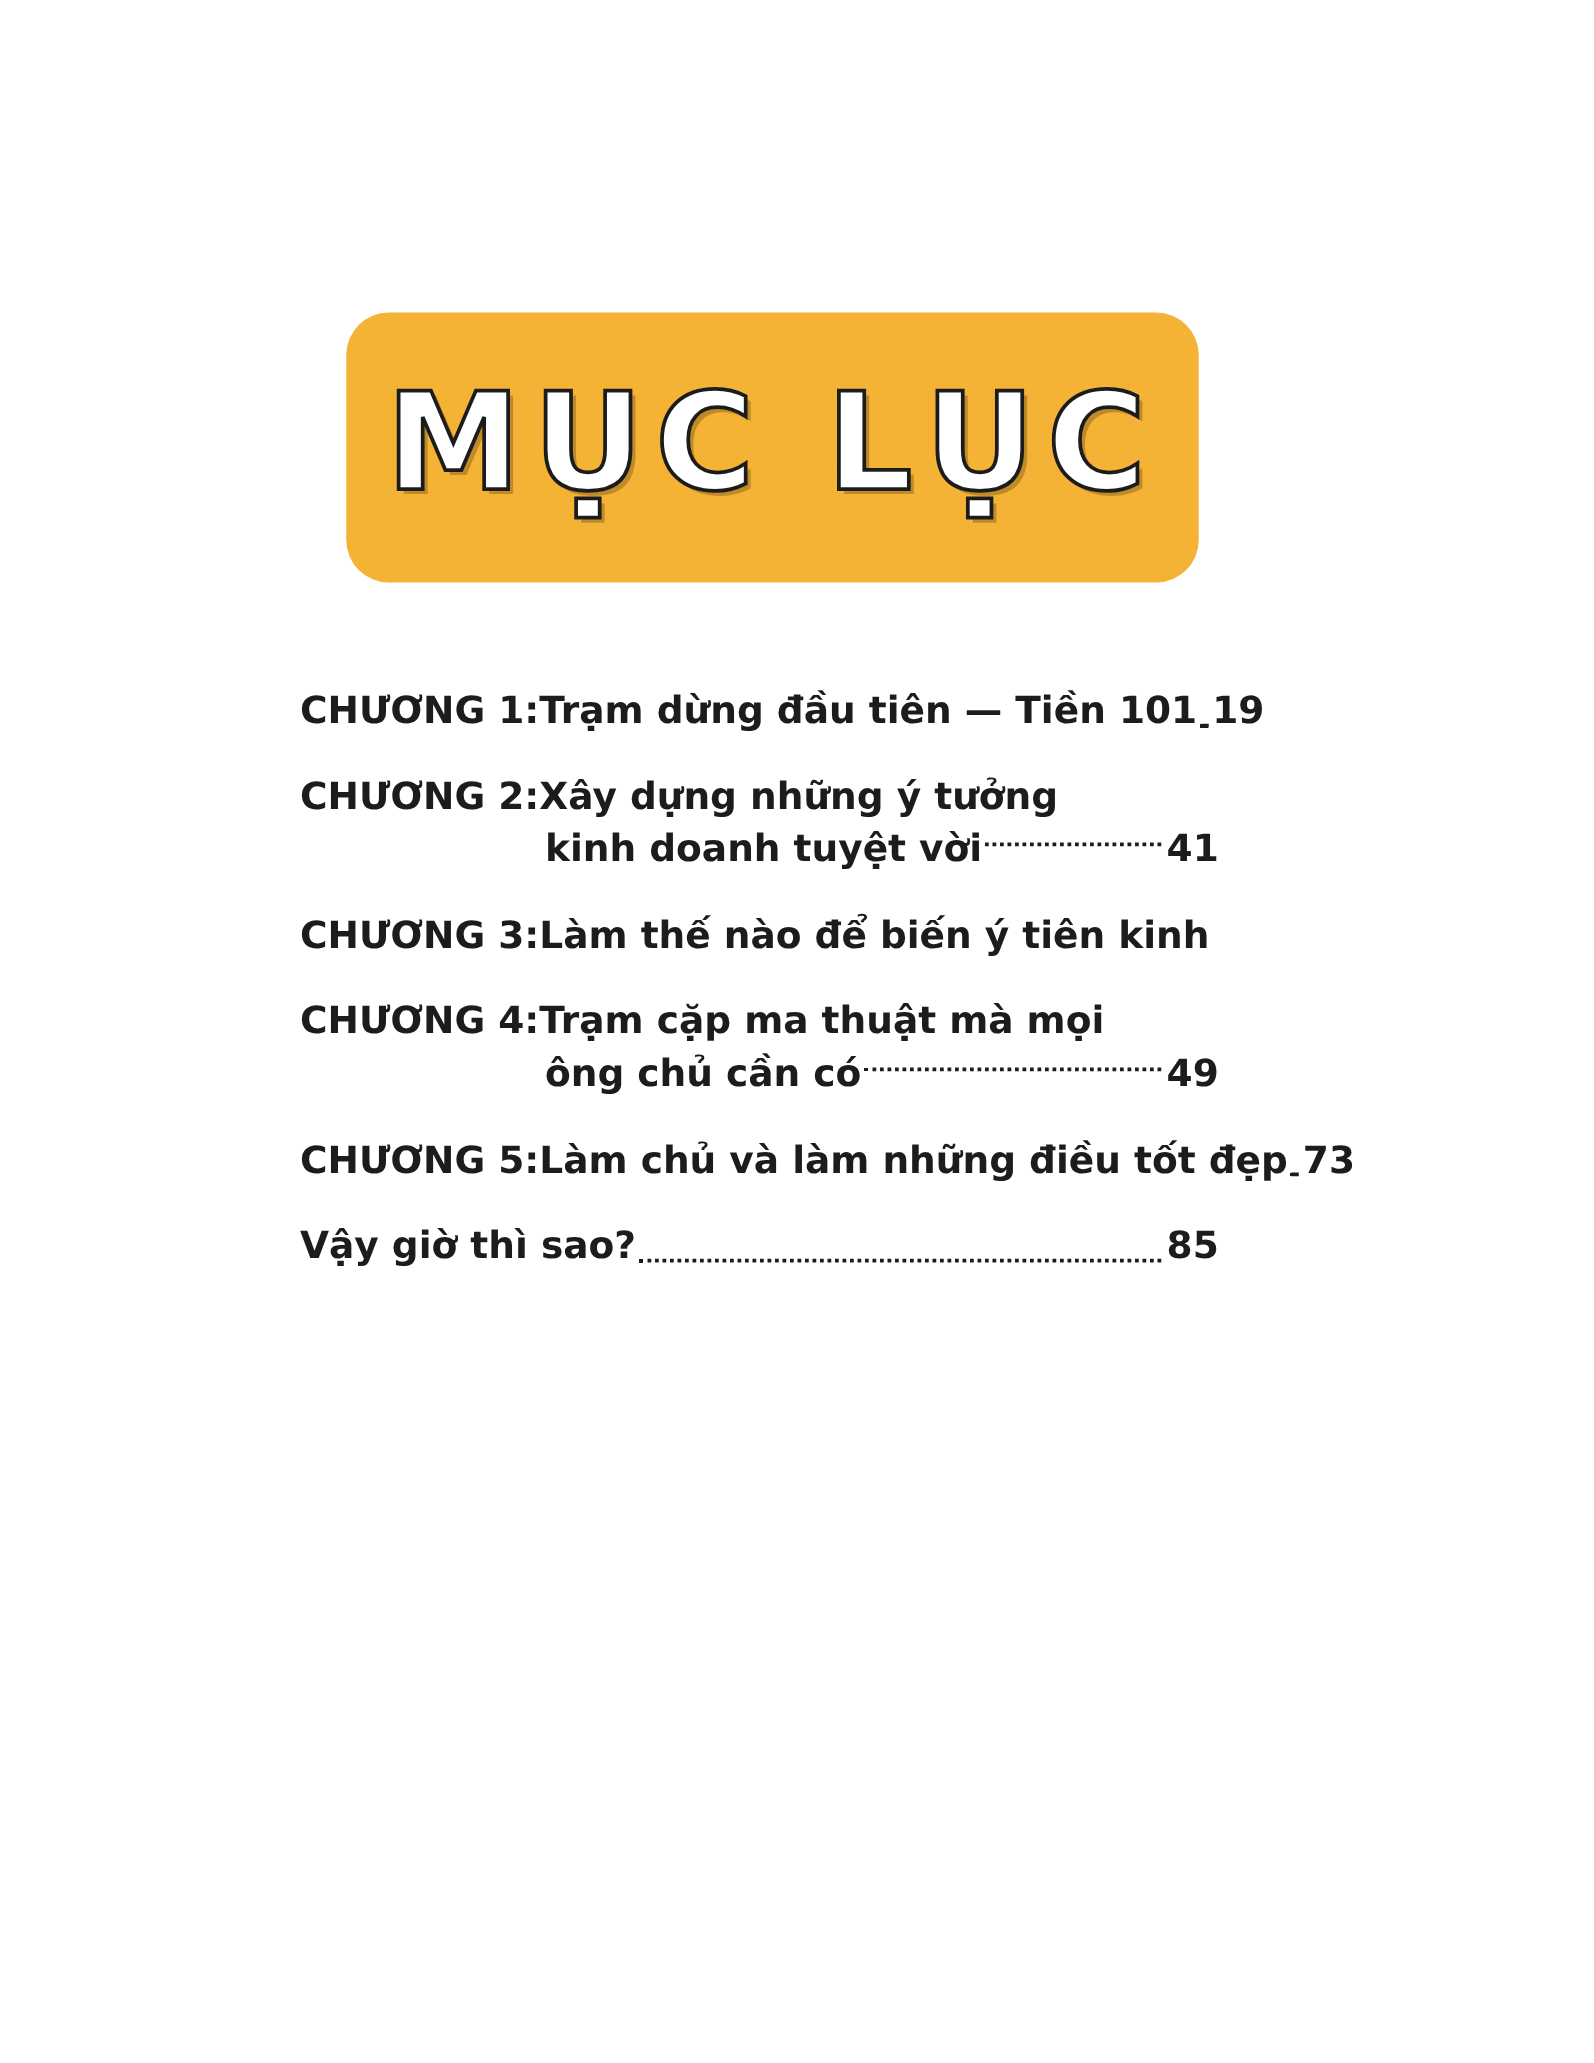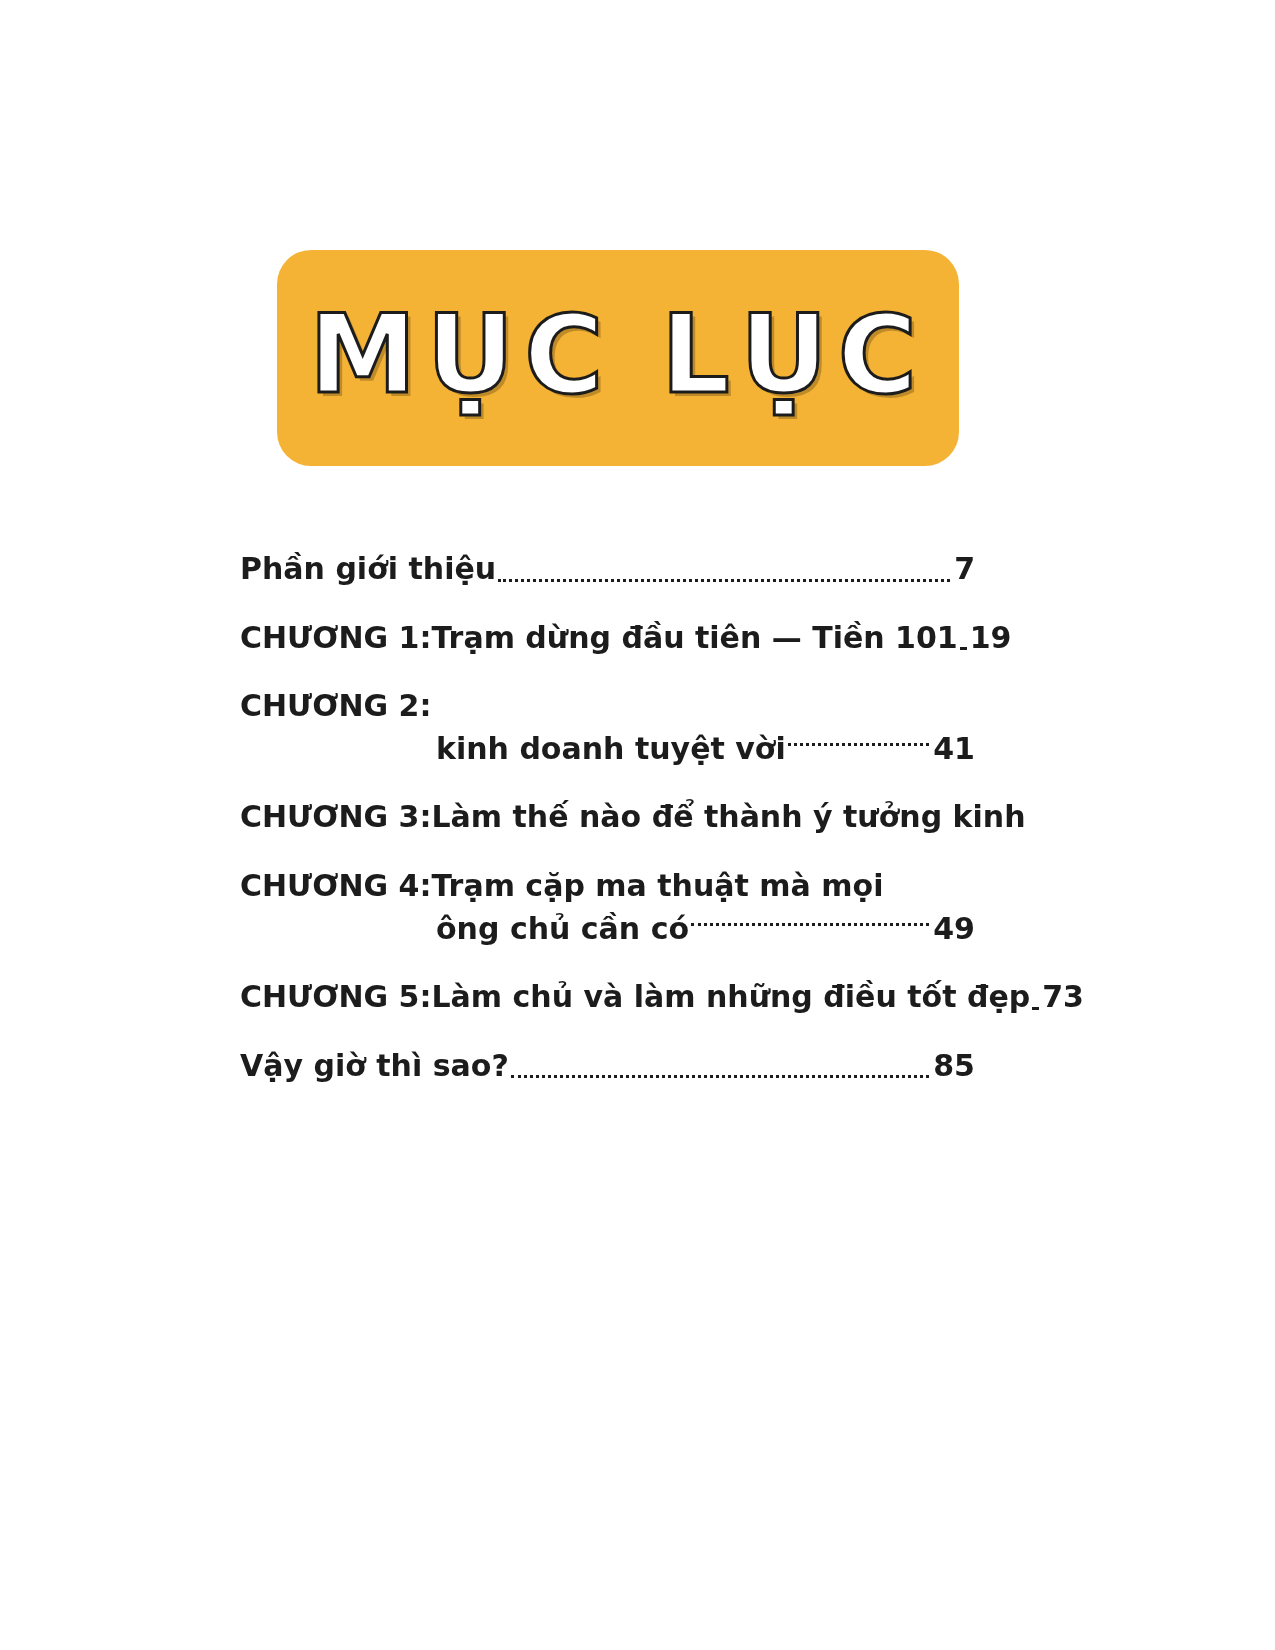--- a/index.html
+++ b/index.html
@@ -109,53 +109,47 @@
 <body>
 
 <div class="page">
 
   <div class="title-banner">
     <div class="title-text">MỤC LỤC</div>
   </div>
 
   <div class="toc">
 
-    <div class="toc-entry">
-      <div class="toc-line">
-        <span class="label">Phần giới thiệu</span>
-        <span class="leader"></span>
-        <span class="pageno">7</span>
-      </div>
-    </div>
 
     <div class="toc-entry">
       <div class="toc-line">
         <span class="chap-tag">CHƯƠNG 1:</span>
         <span class="chap-title">Trạm dừng đầu tiên — Tiền 101</span>
         <span class="leader"></span>
         <span class="pageno">19</span>
       </div>
     </div>
 
     <div class="toc-entry">
       <div class="toc-line">
         <span class="chap-tag">CHƯƠNG 2:</span>
+        <span class="chap-title">Xây dựng những ý tưởng</span>
         <span class="spacer-line"></span>
       </div>
       <div class="toc-line second">
         <span class="chap-title">kinh doanh tuyệt vời</span>
         <span class="leader"></span>
         <span class="pageno">41</span>
       </div>
     </div>
 
     <div class="toc-entry">
       <div class="toc-line">
         <span class="chap-tag">CHƯƠNG 3:</span>
-        <span class="chap-title">Làm thế nào để thành ý tưởng kinh</span>
+        <span class="chap-title">Làm thế nào để biến ý tiên kinh</span>
         <span class="spacer-line"></span>
       </div>
     </div>
 
     <div class="toc-entry">
       <div class="toc-line">
         <span class="chap-tag">CHƯƠNG 4:</span>
         <span class="chap-title">Trạm cặp ma thuật mà mọi</span>
         <span class="spacer-line"></span>
       </div>

